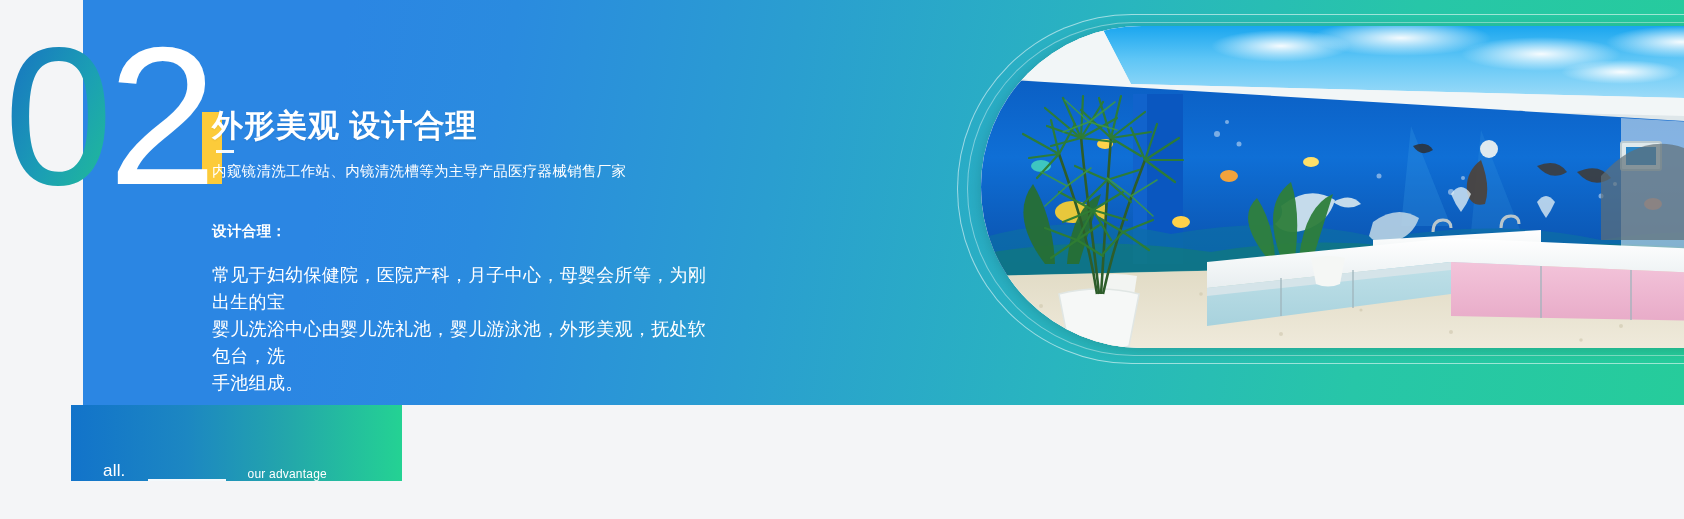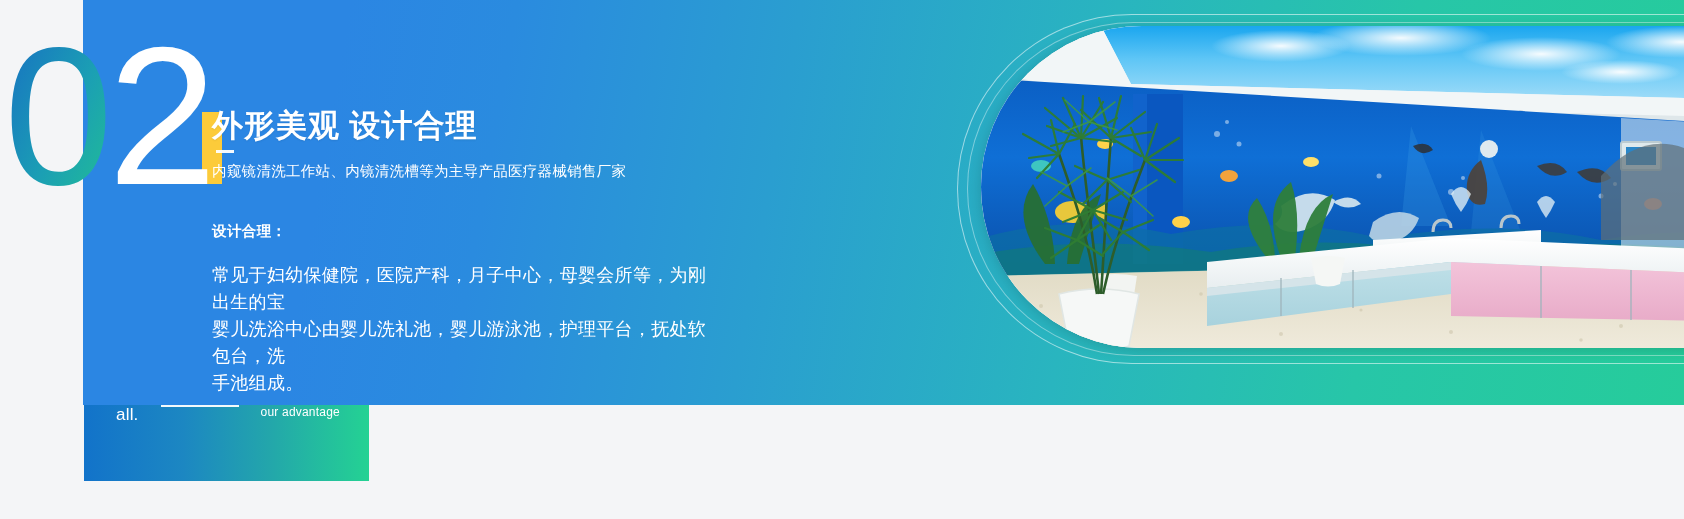--- a/index.html
+++ b/index.html
@@ -79,23 +79,23 @@
     position:absolute; left:38px; top:26px; right:0; height:322px;
     border-radius:162px 0 0 162px;
     overflow:hidden;
     box-shadow:0 2px 14px rgba(0,0,0,.16);
     background:#dfe9ee;
   }
   #photo svg{display:block;width:100%;height:100%;}
 
   
   #bottom-bar{
-    position:absolute; left:84px; top:405px; width:285px; height:76px;
+    position:absolute; left:71px; top:405px; width:331px; height:76px;
     background:linear-gradient(90deg,#1273ca 0%,#1c87c2 35%,#23a6ab 65%,#24d293 100%);
-    display:flex; align-items:flex-start;
+    display:flex; align-items:flex-end;
   }
   #bb-all{
     color:#ffffff; font-size:17px; margin-left:32px; letter-spacing:.2px;
   }
   #bb-line{
     width:78px; height:1.6px; background:#ffffff; margin:0 22px; opacity:.95;
   }
   #bb-adv{
     color:#ffffff; font-size:12px; letter-spacing:.2px; white-space:nowrap;
   }
@@ -120,21 +120,21 @@
 <div id="main-panel">
 
   <div id="text-col">
     <div id="accent-bar"></div>
     <div id="headline">外形美观 设计合理</div>
     <div id="sub-dash"></div>
     <div id="subhead">内窥镜清洗工作站、内镜清洗槽等为主导产品医疗器械销售厂家</div>
     <div id="desc-title">设计合理：</div>
     <div id="desc-body">
       <p>常见于妇幼保健院，医院产科，月子中心，母婴会所等，为刚出生的宝</p>
-      <p>婴儿洗浴中心由婴儿洗礼池，婴儿游泳池，护理平台，抚处软包台，洗</p>
+      <p>婴儿洗浴中心由婴儿洗礼池，婴儿游泳池，外形美观，抚处软包台，洗</p>
       <p>手池组成。</p>
     </div>
   </div>
 
   <div id="photo-wrap">
     <div class="ring" id="ring-outer"></div>
     <div class="ring" id="ring-inner"></div>
 
     <div id="photo" aria-label="婴儿洗浴中心室内实景：海底世界壁画墙、蓝天白云吊顶、棕竹盆栽、粉蓝色洗浴台">
       <svg viewBox="0 0 786 322" preserveAspectRatio="xMidYMid slice" aria-hidden="true">

